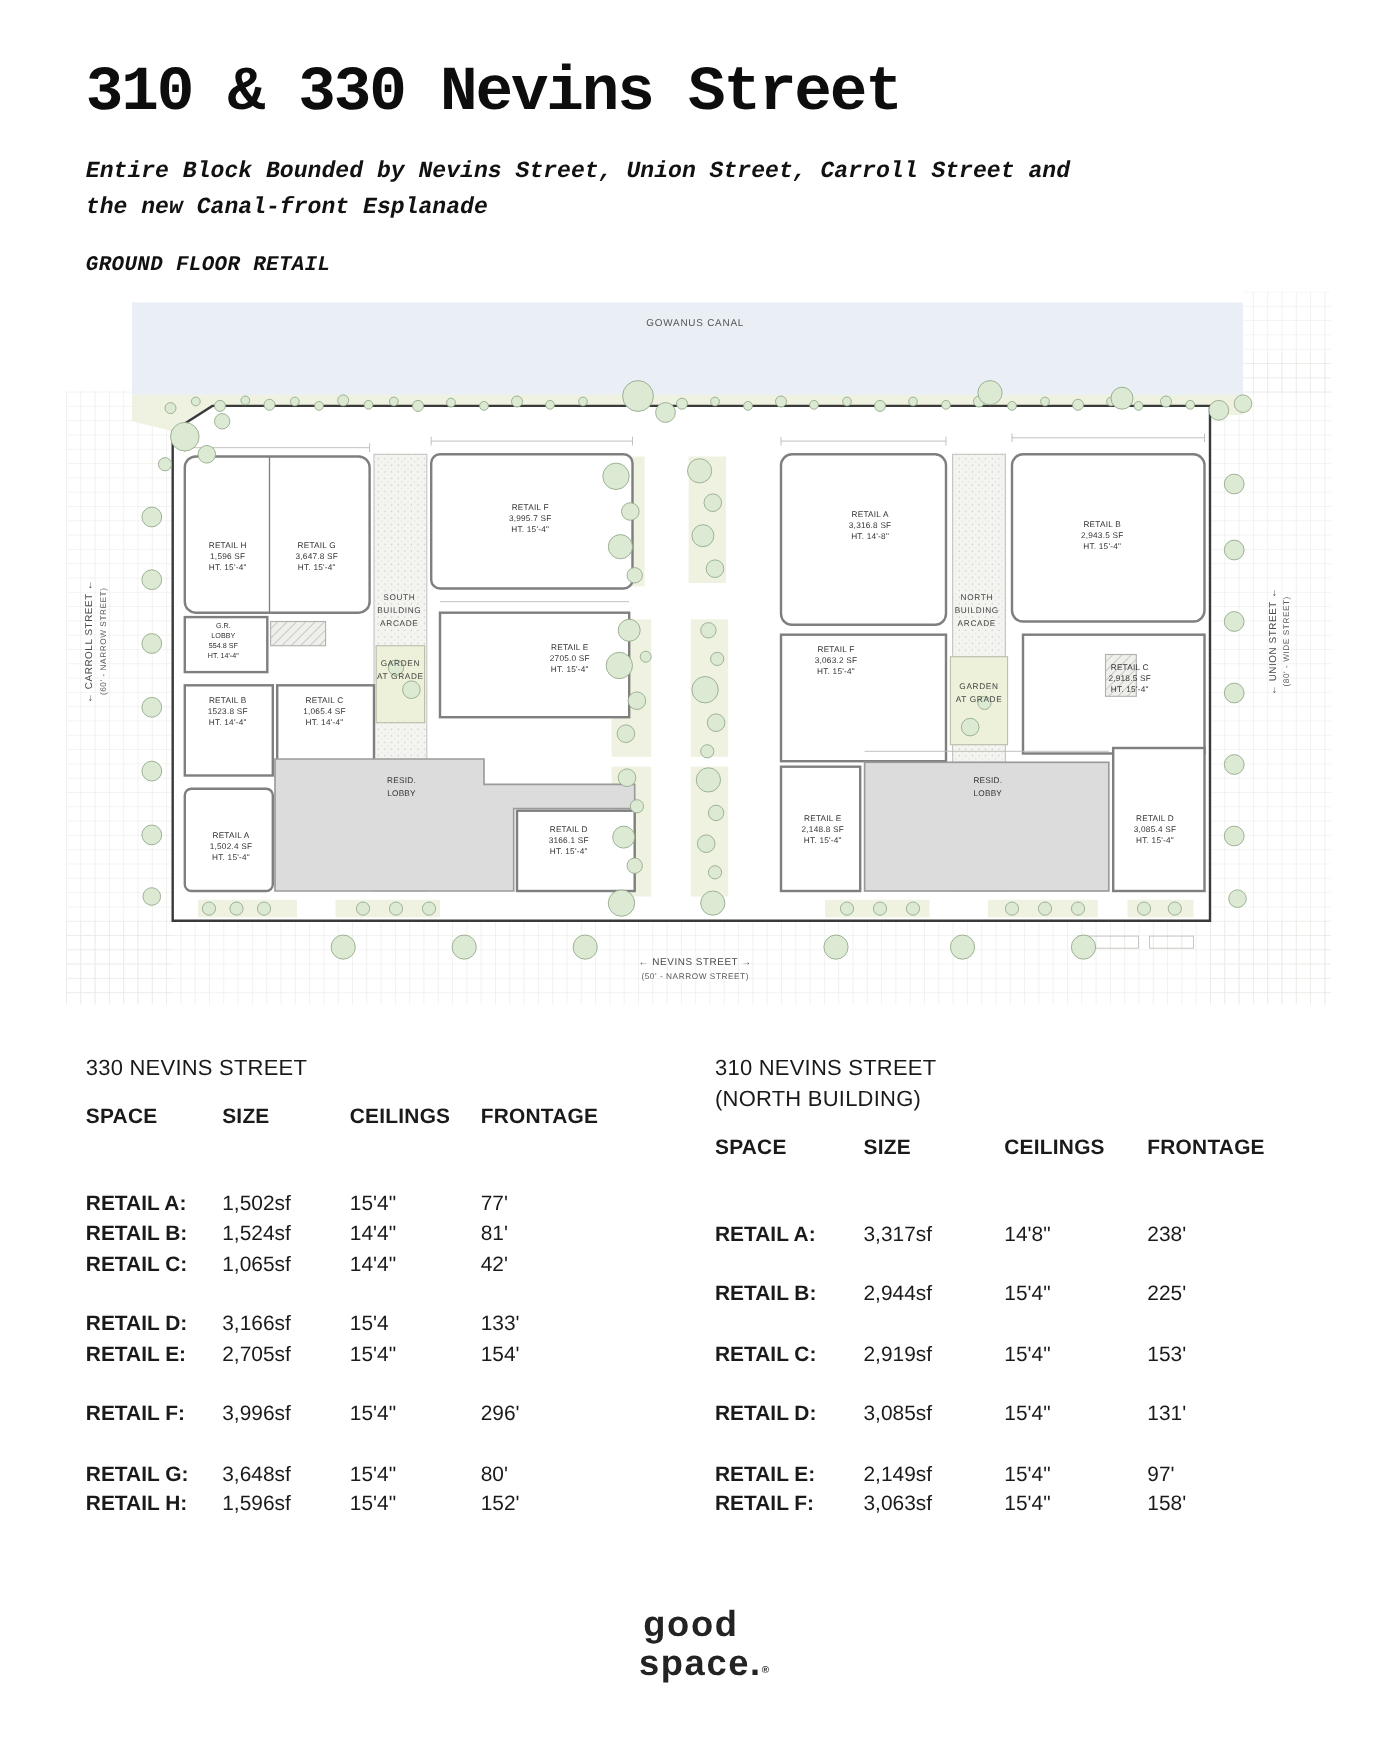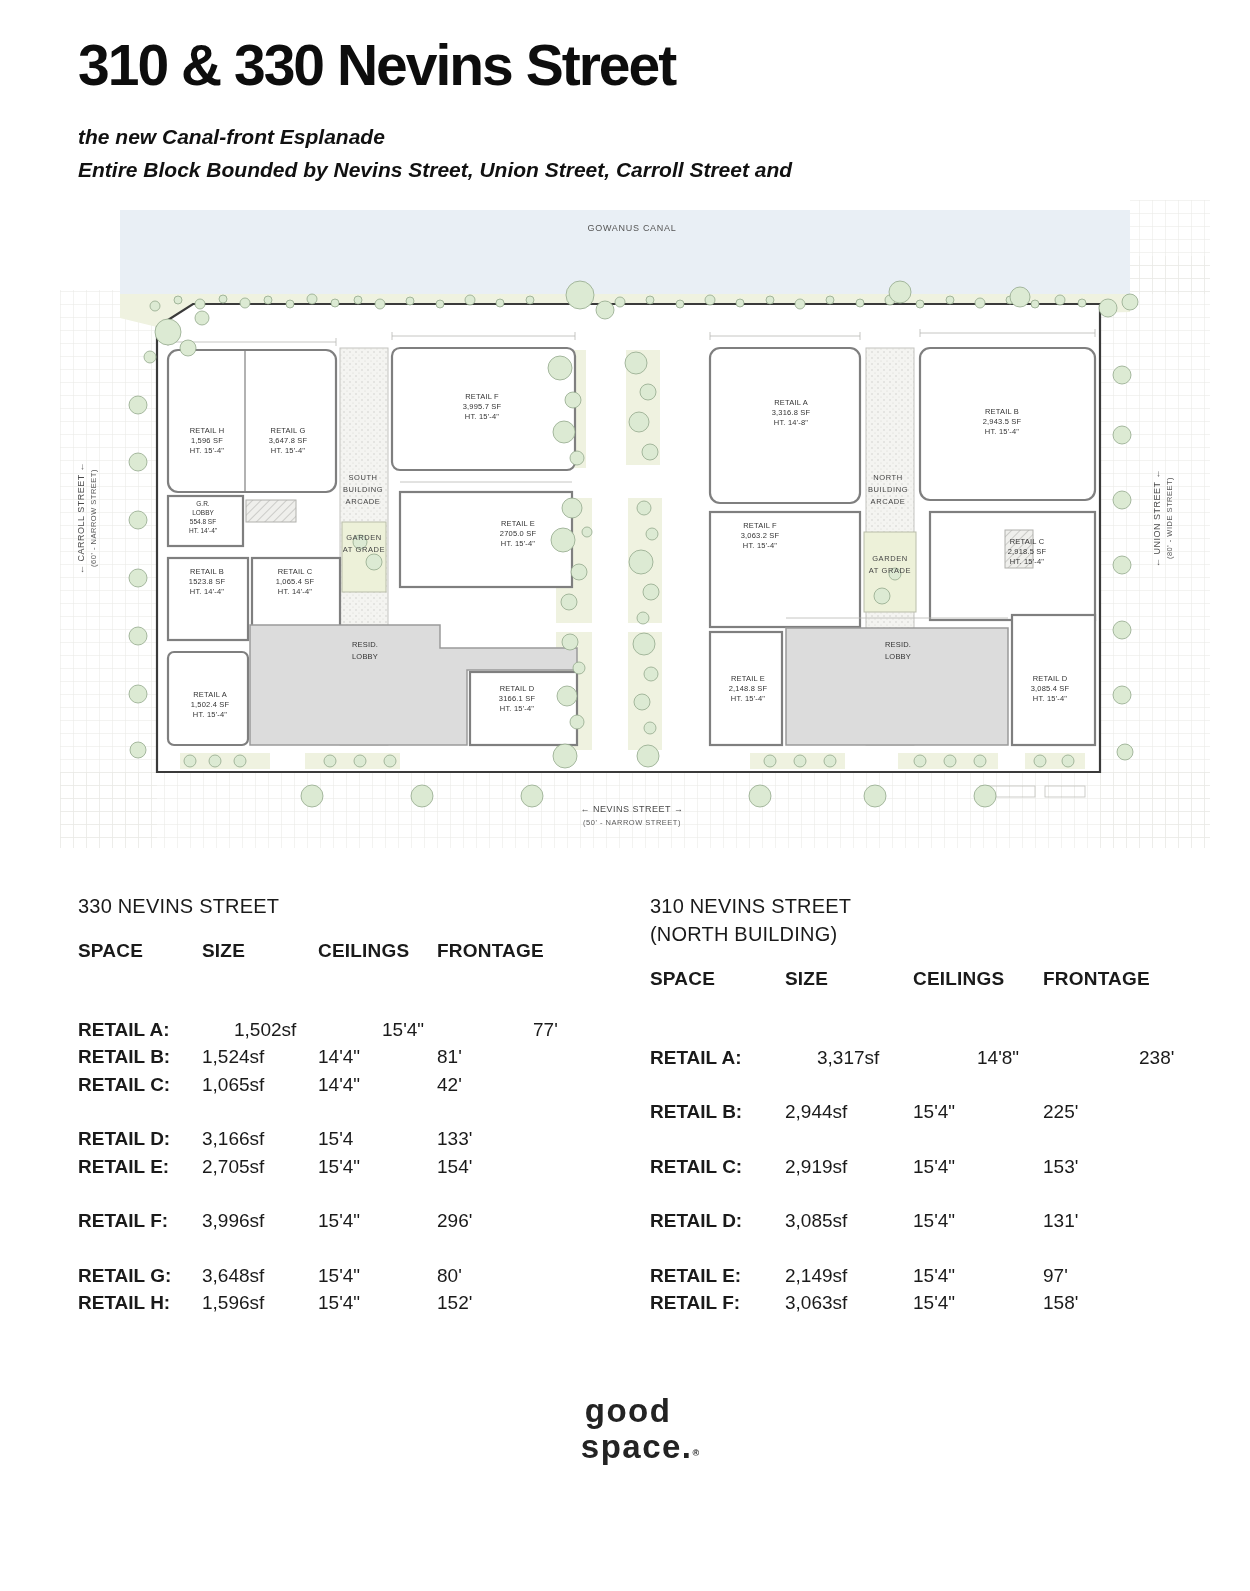--- a/index.html
+++ b/index.html
@@ -3,21 +3,21 @@
 <meta charset="utf-8">
 <style>
   * { margin:0; padding:0; box-sizing:border-box; }
   html,body { background:#fff; }
   body {
     width:1250px; height:1591px; position:relative;
     font-family:"Liberation Sans", sans-serif; color:#1a1a1a;
     overflow:hidden;
   }
   
-  .header { padding:36px 0 0 78px; }
+  .header { padding:56px 0 0 78px;font-family:Liberation Mono, monospace; }
   .title {
     font-size:57px; font-weight:bold; letter-spacing:-2px;
     color:#0d0d0d; line-height:1.05;
   }
   .subtitle {
     margin-top:24px; font-size:21px; font-weight:bold; font-style:italic;
     line-height:33px; color:#111;
   }
   .section-label {
     margin-top:23px; font-size:19px; font-weight:bold; font-style:italic;
@@ -36,38 +36,39 @@
   .tables { display:flex; padding:42px 0 0 78px; align-items:flex-start; }
   .rtable { width:500px; }
   .rtable.right { margin-left:72px; width:540px; }
   .rtable-title { font-size:20px; font-weight:normal; line-height:28px; letter-spacing:.2px; }
   .thead, .trow { display:grid; align-items:baseline; }
   .rtable .thead, .rtable .trow { grid-template-columns:124px 116px 119px 1fr; }
   .rtable.right .thead, .rtable.right .trow { grid-template-columns:135px 128px 130px 1fr; }
   .thead { margin-top:20px; font-size:19px; font-weight:bold; letter-spacing:.2px; }
   .trow { margin-top:0; font-size:19px; line-height:27.5px; }
   .trow .space { font-weight:bold; }
-  .trow.first { margin-top:54px;gap:32px; }
+  .trow.first { margin-top:54px; }
   .trow.gap { margin-top:27px; }
   
   .logo { margin-top:76px; text-align:center; }
   .logo-inner { display:inline-block; text-align:left; }
   .logo-line { font-size:33px; font-weight:bold; letter-spacing:1.5px; color:#232323; line-height:36px;margin-left:34px; }
   .logo-line.l2 { margin-left:30px; }
   .logo-reg { font-size:9px; vertical-align:2px; letter-spacing:0; }
 </style>
 </head>
 <body>
 
 <div class="header">
   <div class="title">310 &amp; 330 Nevins Street</div>
   <div class="subtitle">
+    <div>Entire Block Bounded by Nevins Street, Union Street, Carroll Street and</div>
     <div>the new Canal-front Esplanade</div>
-    <div>Entire Block Bounded by Nevins Street, Union Street, Carroll Street and</div>
   </div>
+  <div class="section-label">GROUND FLOOR RETAIL</div>
 </div>
 
 <div class="plan-wrap">
 <svg width="1150" height="650" viewBox="0 0 1150 650">
   <defs>
     <pattern id="grid" width="13" height="13" patternUnits="userSpaceOnUse">
       <path d="M13 0H0V13" fill="none" stroke="#e7e7e3" stroke-width="1"></path>
     </pattern>
     <pattern id="stipple" width="6" height="6" patternUnits="userSpaceOnUse">
       <rect width="6" height="6" fill="#f4f4f1"></rect>

